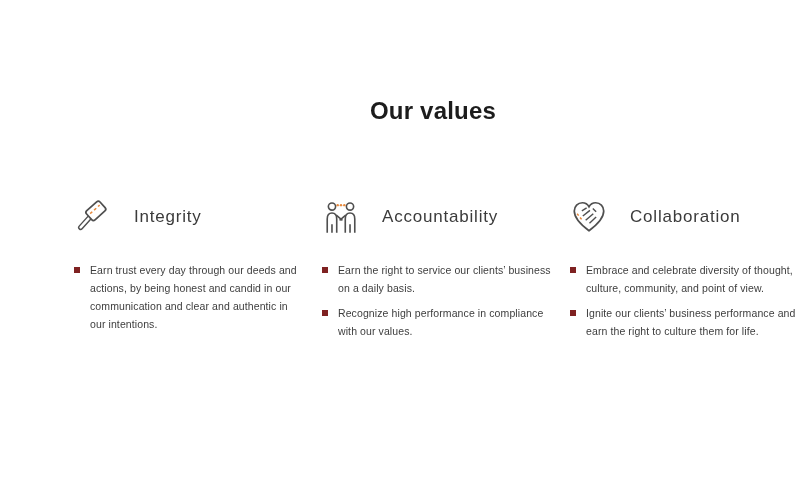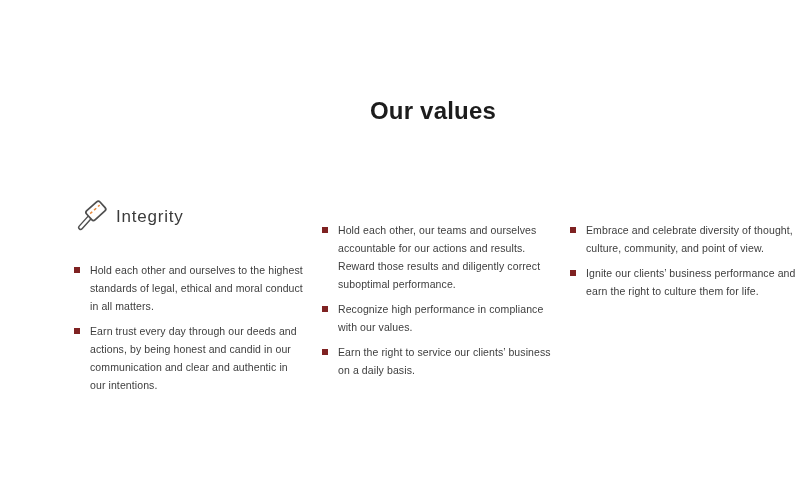--- a/index.html
+++ b/index.html
@@ -12,21 +12,21 @@
     position:absolute;top:97px;left:76px;width:714px;
     text-align:center;
     font-size:24px;font-weight:bold;color:#1c1c1c;letter-spacing:0.2px;
   }
   .columns{
     position:absolute;top:197px;left:74px;width:726px;
     display:flex;gap:18px;
   }
   .col{width:230px;flex:0 0 230px;}
   .col-header{
-    display:flex;align-items:center;gap:4px;height:40px;
+    display:flex;align-items:center;gap:22px;height:40px;
   }
   .value-icon{width:38px;height:40px;flex:0 0 38px;display:block;}
   .value-heading{
     font-size:17px;font-weight:400;color:#3b3b3b;letter-spacing:0.8px;
   }
   ul.bullets{
     list-style:none;margin:24px 0 0 0;padding:0;
   }
   ul.bullets li{
     position:relative;padding-left:16px;margin-bottom:7px;
@@ -48,33 +48,65 @@
     <div class="col-header">
       <svg class="value-icon" viewBox="0 0 40 40" aria-hidden="true">
         <path d="M16 21 L7 31" stroke="#4f4f4f" stroke-width="5.6" stroke-linecap="round" fill="none"></path>
         <path d="M16 21 L7 31" stroke="#ffffff" stroke-width="2.6" stroke-linecap="round" fill="none"></path>
         <rect x="13.5" y="7" width="19" height="13" rx="2.5" fill="#ffffff" stroke="#4f4f4f" stroke-width="1.8" transform="rotate(-42 23 13.5)"></rect>
         <path d="M17 16.5 L27 7.5" stroke="#e78a3e" stroke-width="1.6" stroke-dasharray="3 2.6" fill="none"></path>
       </svg>
       <div class="value-heading">Integrity</div>
     </div>
     <ul class="bullets">
-      <li>Hold each other and ourselves to the highest standards of legal, ethical and moral conduct in all matters.</li>
       <li>Earn trust every day through our deeds and actions, by being honest and candid in our communication and clear and authentic in our intentions.</li>
     </ul>
   </div>
 
   <div class="col">
+    <div class="col-header">
+      <svg class="value-icon" viewBox="0 0 40 40" aria-hidden="true">
+        <g fill="none" stroke="#4f4f4f" stroke-width="1.7">
+          <circle cx="10.5" cy="9" r="3.8"></circle>
+          <circle cx="29.5" cy="9" r="3.8"></circle>
+          <path d="M5.5 36.5 V22 Q5.5 15.8 10.5 15.8 Q15.5 15.8 15.5 22 V36.5"></path>
+          <path d="M10.5 36.5 V27.5"></path>
+          <path d="M24.5 36.5 V22 Q24.5 15.8 29.5 15.8 Q34.5 15.8 34.5 22 V36.5"></path>
+          <path d="M29.5 36.5 V27.5"></path>
+          <path d="M15 18 L21.5 23.5"></path>
+          <path d="M25 18 L18.5 23.5"></path>
+        </g>
+        <g fill="#e78a3e">
+          <circle cx="16.5" cy="7.5" r="1.3"></circle>
+          <circle cx="20" cy="7.5" r="1.3"></circle>
+          <circle cx="23.5" cy="7.5" r="1.3"></circle>
+        </g>
+      </svg>
+      <div class="value-heading">Accountability</div>
+    </div>
     <ul class="bullets">
-      <li>Hold each other, our teams and ourselves accountable for our actions and results. Reward those results and diligently correct suboptimal performance.</li>
+      <li>Earn the right to service our clients’ business on a daily basis.</li>
       <li>Recognize high performance in compliance with our values.</li>
-      <li>Earn the right to service our clients’ business on a daily basis.</li>
     </ul>
   </div>
 
   <div class="col">
+    <div class="col-header">
+      <svg class="value-icon" viewBox="0 0 40 40" aria-hidden="true">
+        <g fill="none" stroke="#4f4f4f" stroke-width="1.8">
+          <path d="M20 34.5 C9 26.5 4.5 20.5 4.5 13.8 C4.5 8.6 8.2 5 13 5 C16 5 18.6 6.6 20 9.2 C21.4 6.6 24 5 27 5 C31.8 5 35.5 8.6 35.5 13.8 C35.5 20.5 31 26.5 20 34.5 Z"></path>
+          <path d="M12.5 13.5 L17.5 10.5" stroke-width="1.5"></path>
+          <path d="M13.5 19 L21 13" stroke-width="1.5"></path>
+          <path d="M16.5 23.5 L24.5 16.5" stroke-width="1.5"></path>
+          <path d="M20.5 26.5 L27.5 20" stroke-width="1.5"></path>
+          <path d="M24 11 L27.5 14.5" stroke-width="1.5"></path>
+        </g>
+        <path d="M7.5 16.5 L13 23.5" stroke="#e78a3e" stroke-width="1.6" stroke-dasharray="2.6 2.4" fill="none"></path>
+      </svg>
+      <div class="value-heading">Collaboration</div>
+    </div>
     <ul class="bullets">
       <li>Embrace and celebrate diversity of thought, culture, community, and point of view.</li>
       <li>Ignite our clients’ business performance and earn the right to culture them for life.</li>
     </ul>
   </div>
 
 </div>
 
 </body></html>

